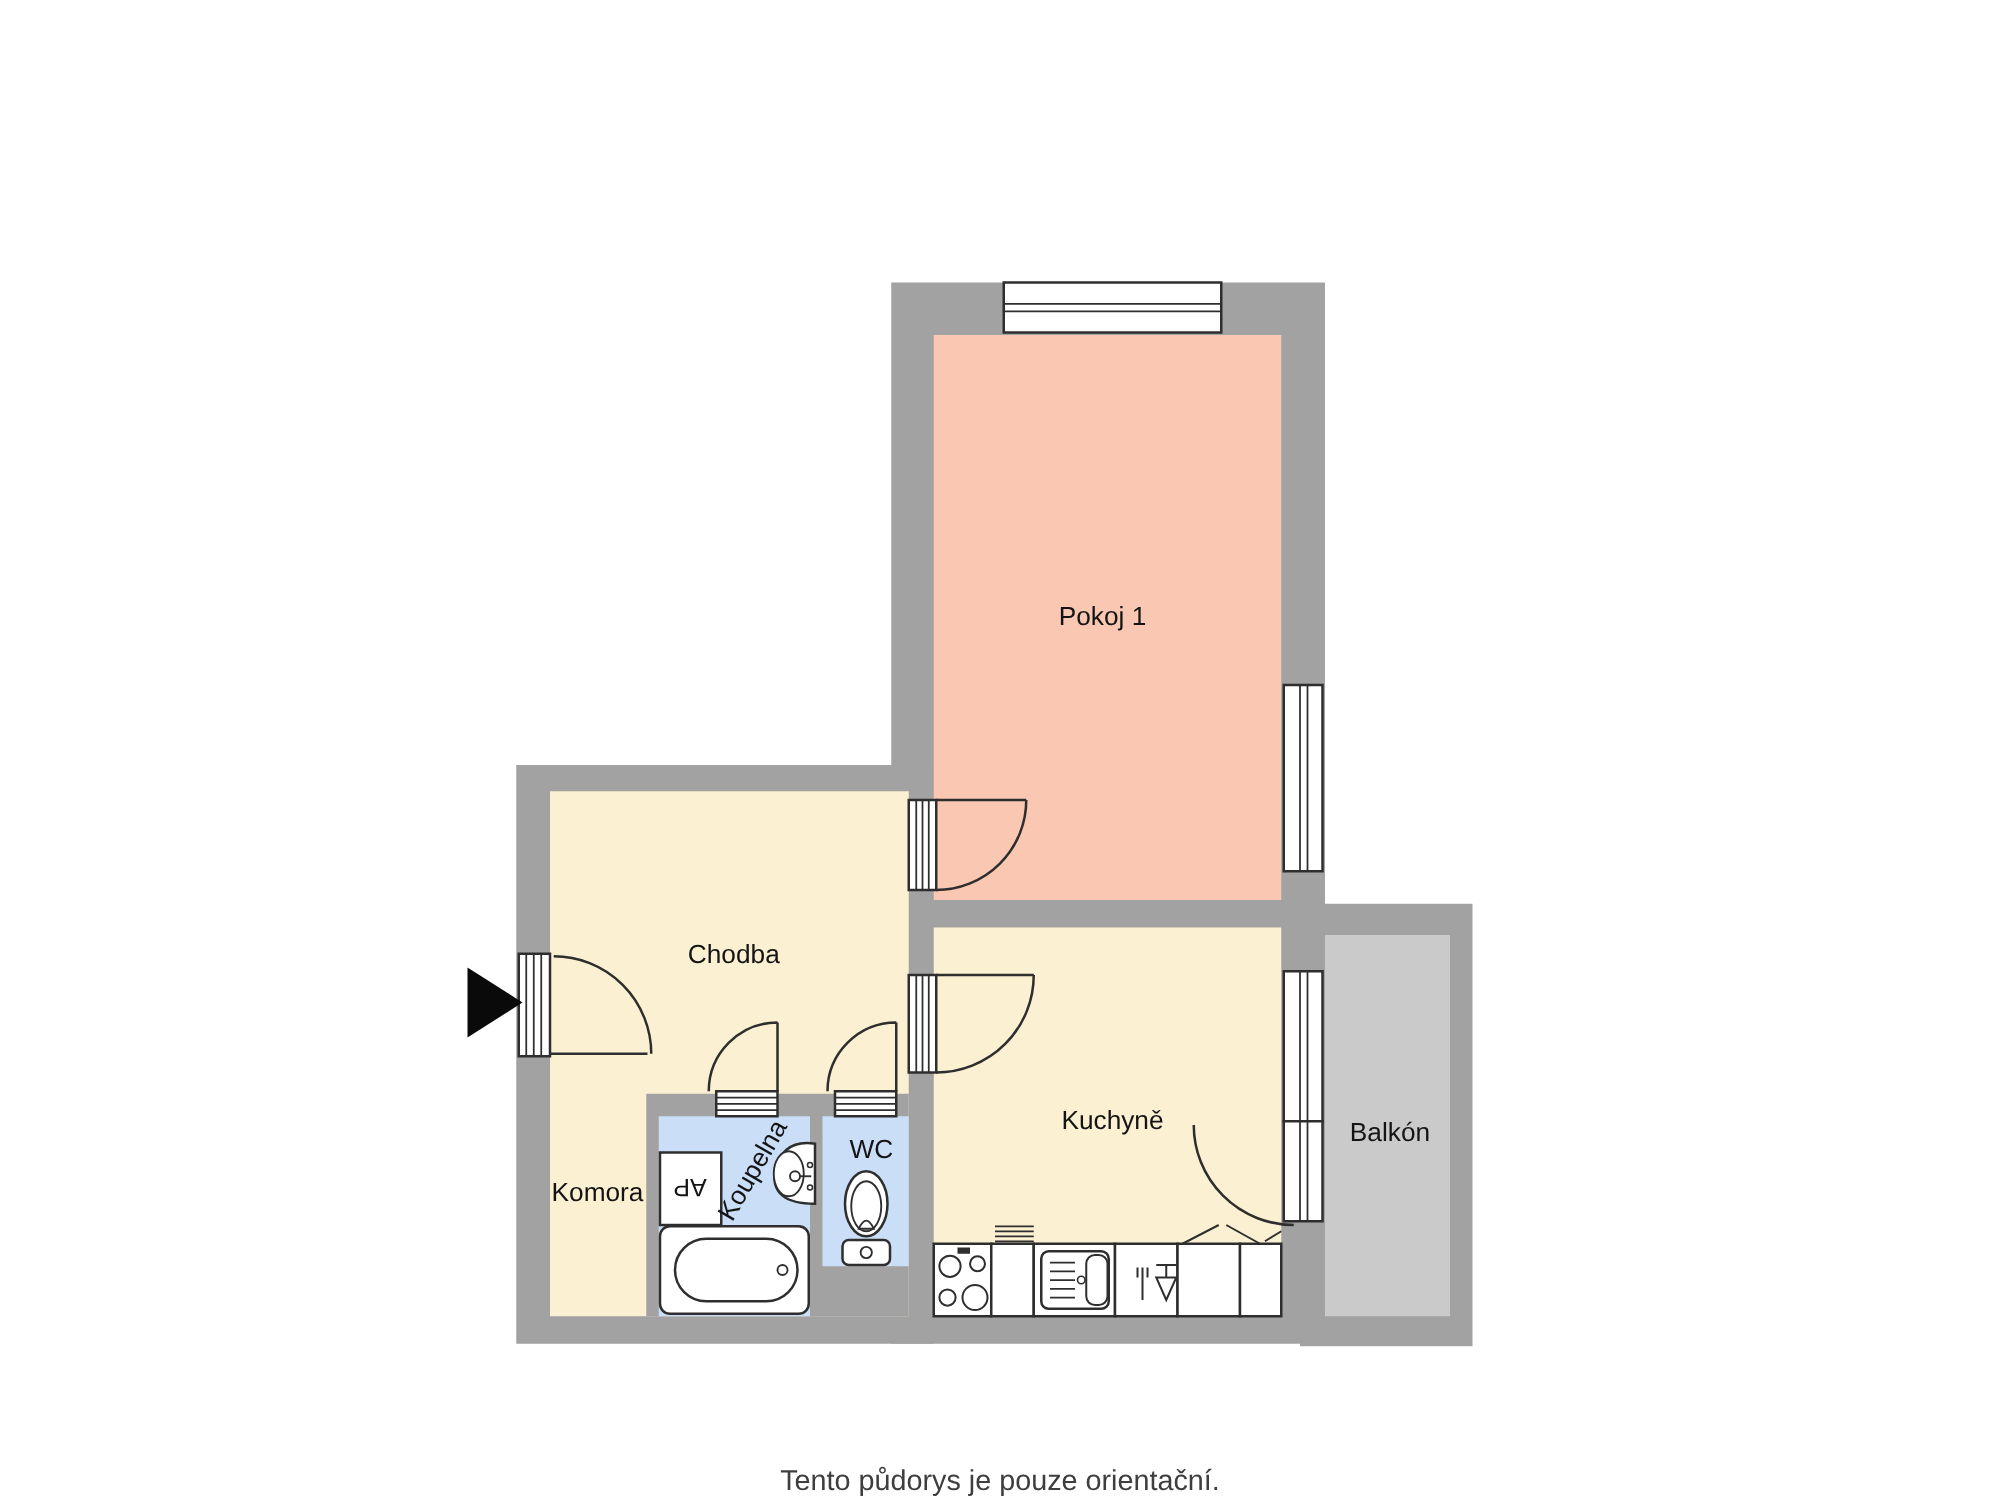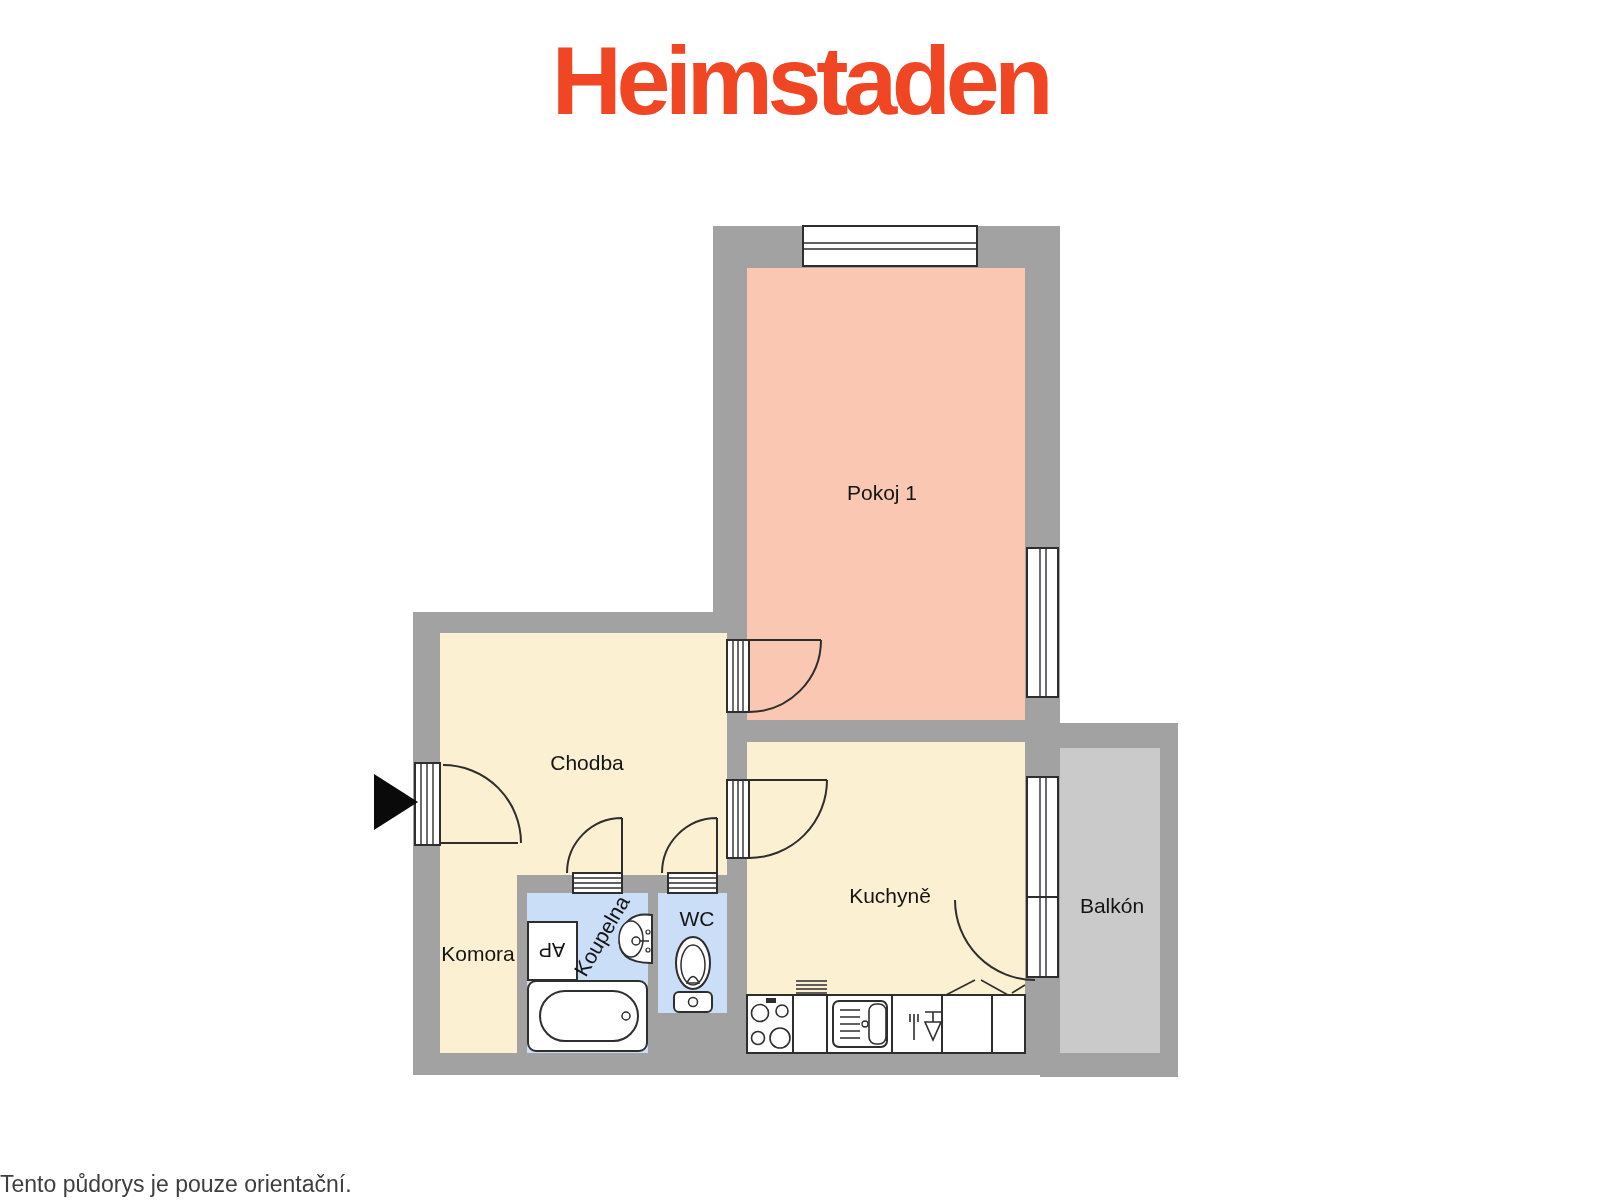--- a/index.html
+++ b/index.html
@@ -6,33 +6,32 @@
   .canvas{
     position:relative;width:1600px;height:1200px;background:#ffffff;overflow:hidden;
     font-family:"Liberation Sans",sans-serif;
   }
   .logo{
     position:absolute;top:32px;left:0;width:1600px;text-align:center;
     font-size:97px;font-weight:bold;letter-spacing:-0.055em;
     color:#F04623;line-height:1;
   }
   .footer-note{
-    position:absolute;top:1172px;left:0;width:1600px;
+    position:absolute;top:1172px;left:0;width:1600px;text-align:center;
     font-size:23px;color:#3E3E3E;line-height:1.1;
   }
   svg.plan{position:absolute;left:0;top:0;}
   text.room-label{font-family:"Liberation Sans",sans-serif;font-size:21px;fill:#141414;}
   text.ap-label{font-family:"Liberation Sans",sans-serif;font-size:20px;fill:#141414;}
 </style>
 </head>
 <body>
 
 <div class="canvas">
 
-  <div class="logo">Heimstaden</div>
 
   <svg class="plan" width="1600" height="1200" viewBox="0 0 1600 1200" xmlns="http://www.w3.org/2000/svg">
 
     <g fill="#A3A2A2">
       <rect x="713" y="226" width="347" height="516"></rect>
       <rect x="413" y="612" width="334" height="463"></rect>
       <rect x="713" y="720" width="347" height="355"></rect>
       <rect x="1040" y="723" width="138" height="354"></rect>
     </g>
 

